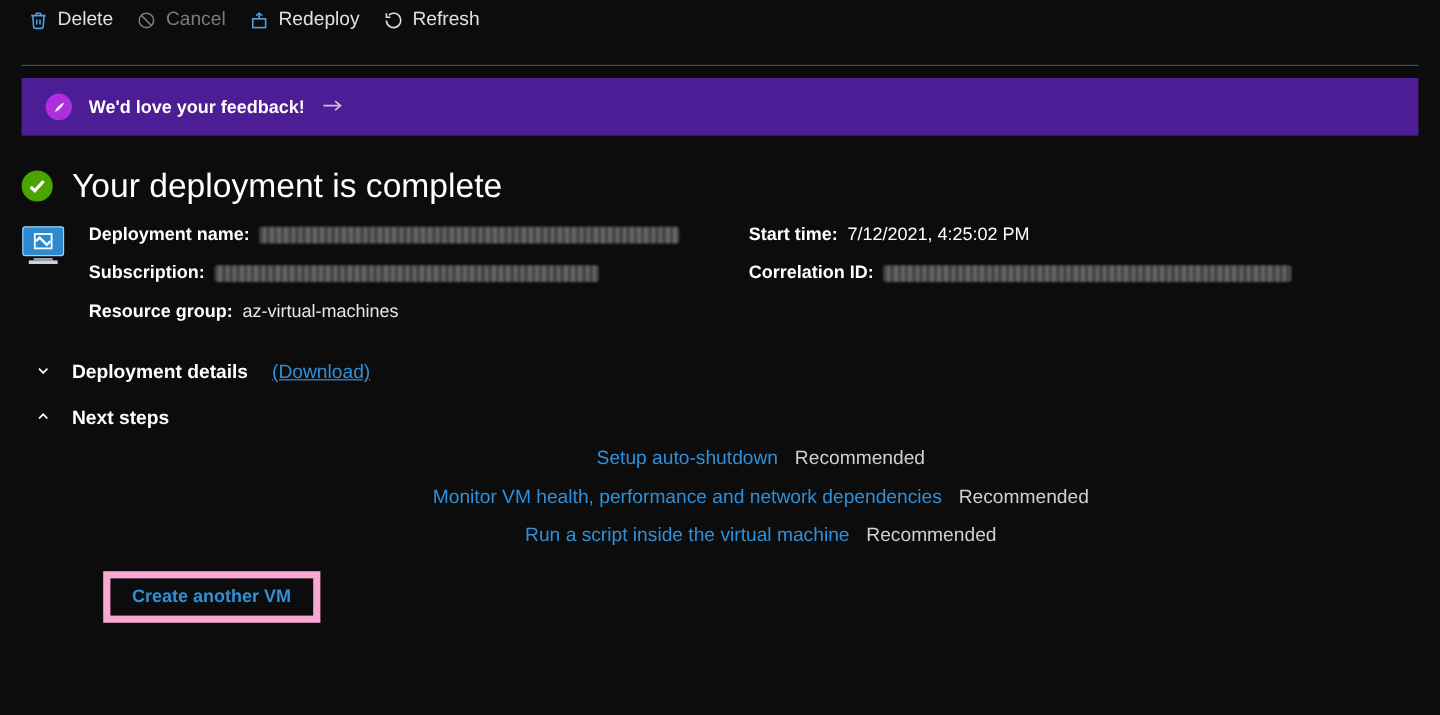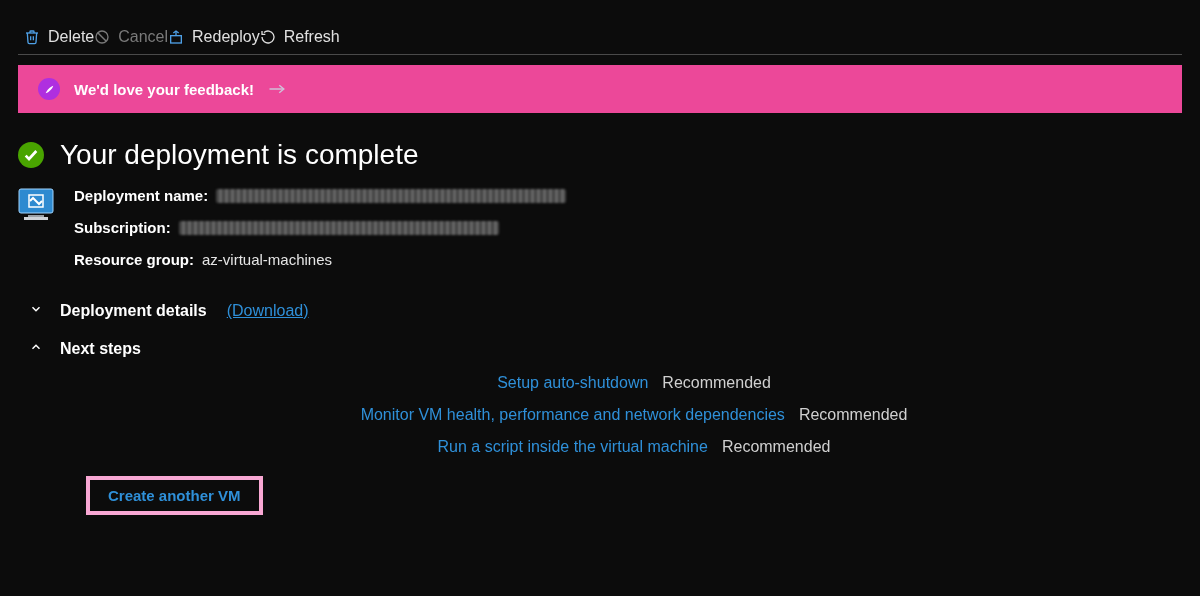--- a/index.html
+++ b/index.html
@@ -10,21 +10,22 @@
     background: #0c0c0c;
     color: #fff;
     font-family: "Segoe UI", Tahoma, Geneva, Verdana, sans-serif;
     font-size: 14px;
     overflow: hidden;
   }
 
   
   .toolbar {
     display: flex;
-    align-items: flex-end;
+    align-items: flex-start;
+    gap: 20px;
     padding: 8px 24px 8px 24px;
     height: 38px;
   }
   .toolbar-item {
     display: inline-flex;
     align-items: center;
     gap: 8px;
     color: #e0e0e0;
     cursor: pointer;
     font-size: 16px;
@@ -41,21 +42,21 @@
     height: 16px;
   }
   hr.divider {
     border: none;
     border-top: 1px solid #4a4a4a;
     margin: 0 18px;
   }
 
   
   .feedback-banner {
-    background: #ec4899;
+    background: #4c1d95;
     margin: 10px 18px 18px 18px;
     padding: 13px 20px;
     display: flex;
     align-items: center;
     gap: 14px;
     font-size: 15px;
     font-weight: 600;
     cursor: pointer;
   }
   .feedback-icon {
@@ -178,21 +179,21 @@
     border: none;
     font-family: inherit;
   }
   .btn-primary {
     background: #157ed6;
     color: #fff;
   }
   .btn-secondary {
     background: transparent;
     color: #2f90d9;
-    border: 4px solid #f9a8d4;
+    border: 6px solid #f9a8d4;
     font-weight: 600;
   }
 </style>
 </head>
 <body>
 
 <div class="toolbar">
   <div class="toolbar-item">
     <span class="toolbar-icon">
       <svg width="16" height="16" viewBox="0 0 24 24" fill="none" stroke="#4ea0e6" stroke-width="2">
@@ -284,20 +285,30 @@
       <div class="sum-row">
         <span class="label">Subscription:</span>
         <span class="redacted w320"></span>
       </div>
       <div class="sum-row">
         <span class="label">Resource group:</span>
         <span class="link">az-virtual-machines</span>
       </div>
     </div>
 
+    <div class="summary-col right">
+      <div class="sum-row">
+        <span class="label">Start time:</span>
+        <span>7/12/2021, 4:25:02 PM</span>
+      </div>
+      <div class="sum-row">
+        <span class="label">Correlation ID:</span>
+        <span class="redacted w340"></span>
+      </div>
+    </div>
   </div>
 </div>
 
 <div class="expander-zone">
 
   <div class="expander-row">
     <span class="chevron">
       <svg width="14" height="14" viewBox="0 0 24 24" fill="none" stroke="#fff" stroke-width="2.5">
         <polyline points="6 9 12 15 18 9"></polyline>
       </svg>

